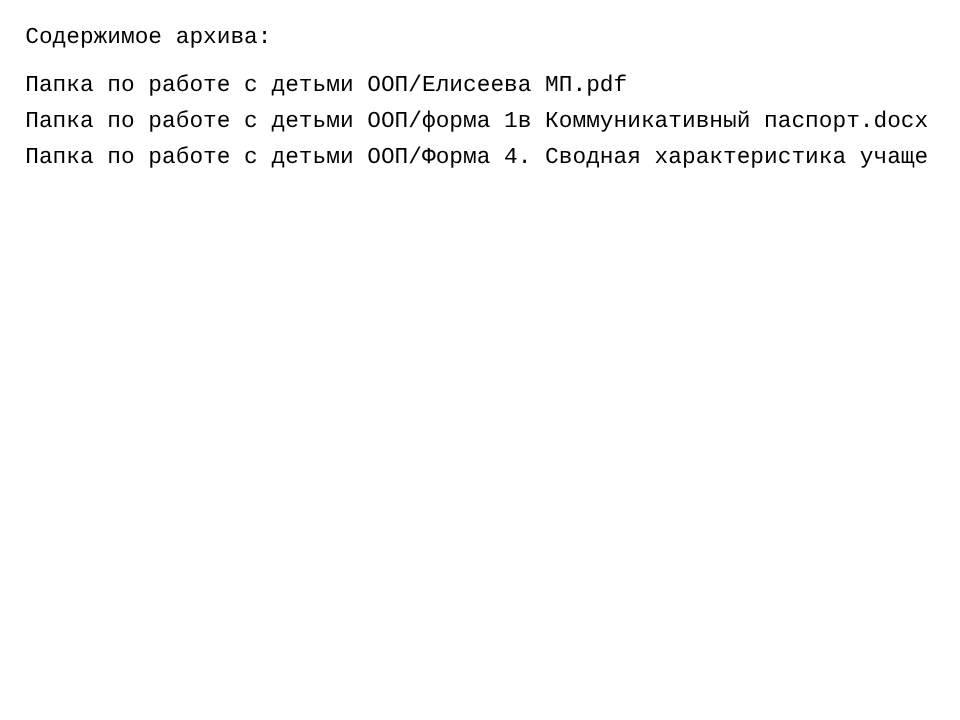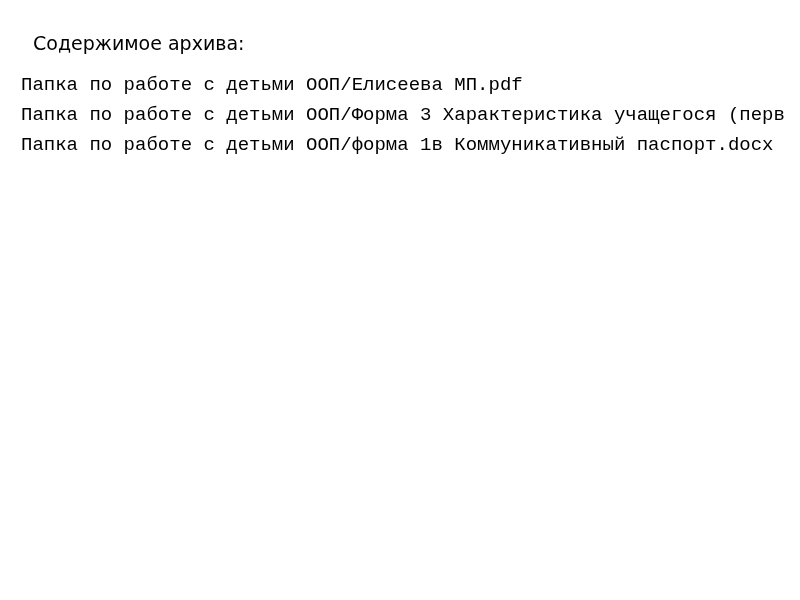--- a/index.html
+++ b/index.html
@@ -16,38 +16,39 @@
   }
   .archive-listing {
     padding: 16px 0 0 21px;
     width: 779px;
     overflow: hidden;
   }
   .heading {
     font-size: 19px;
     line-height: 30px;
     white-space: nowrap;
-    margin: 12px;
+    margin: 0;
     font-weight: 400;
+    font-family: Liberation Mono, monospace;
   }
   .entries {
     margin-top: 10px;
   }
   .entry {
     font-size: 19px;
     line-height: 30px;
     white-space: nowrap;
     overflow: hidden;
     font-family: Liberation Mono, monospace;
   }
 </style>
 </head>
 <body>
 
 <div class="archive-listing">
   <p class="heading">Содержимое архива:</p>
 
   <div class="entries">
     <div class="entry">Папка по работе с детьми ООП/Елисеева МП.pdf</div>
-    <div class="entry">Папка по работе с детьми ООП/Форма 3 Характеристика учащегося (перв</div>
     <div class="entry">Папка по работе с детьми ООП/форма 1в Коммуникативный паспорт.docx</div>
+    <div class="entry">Папка по работе с детьми ООП/Форма 4. Сводная характеристика учаще</div>
   </div>
 </div>
 
 </body></html>

